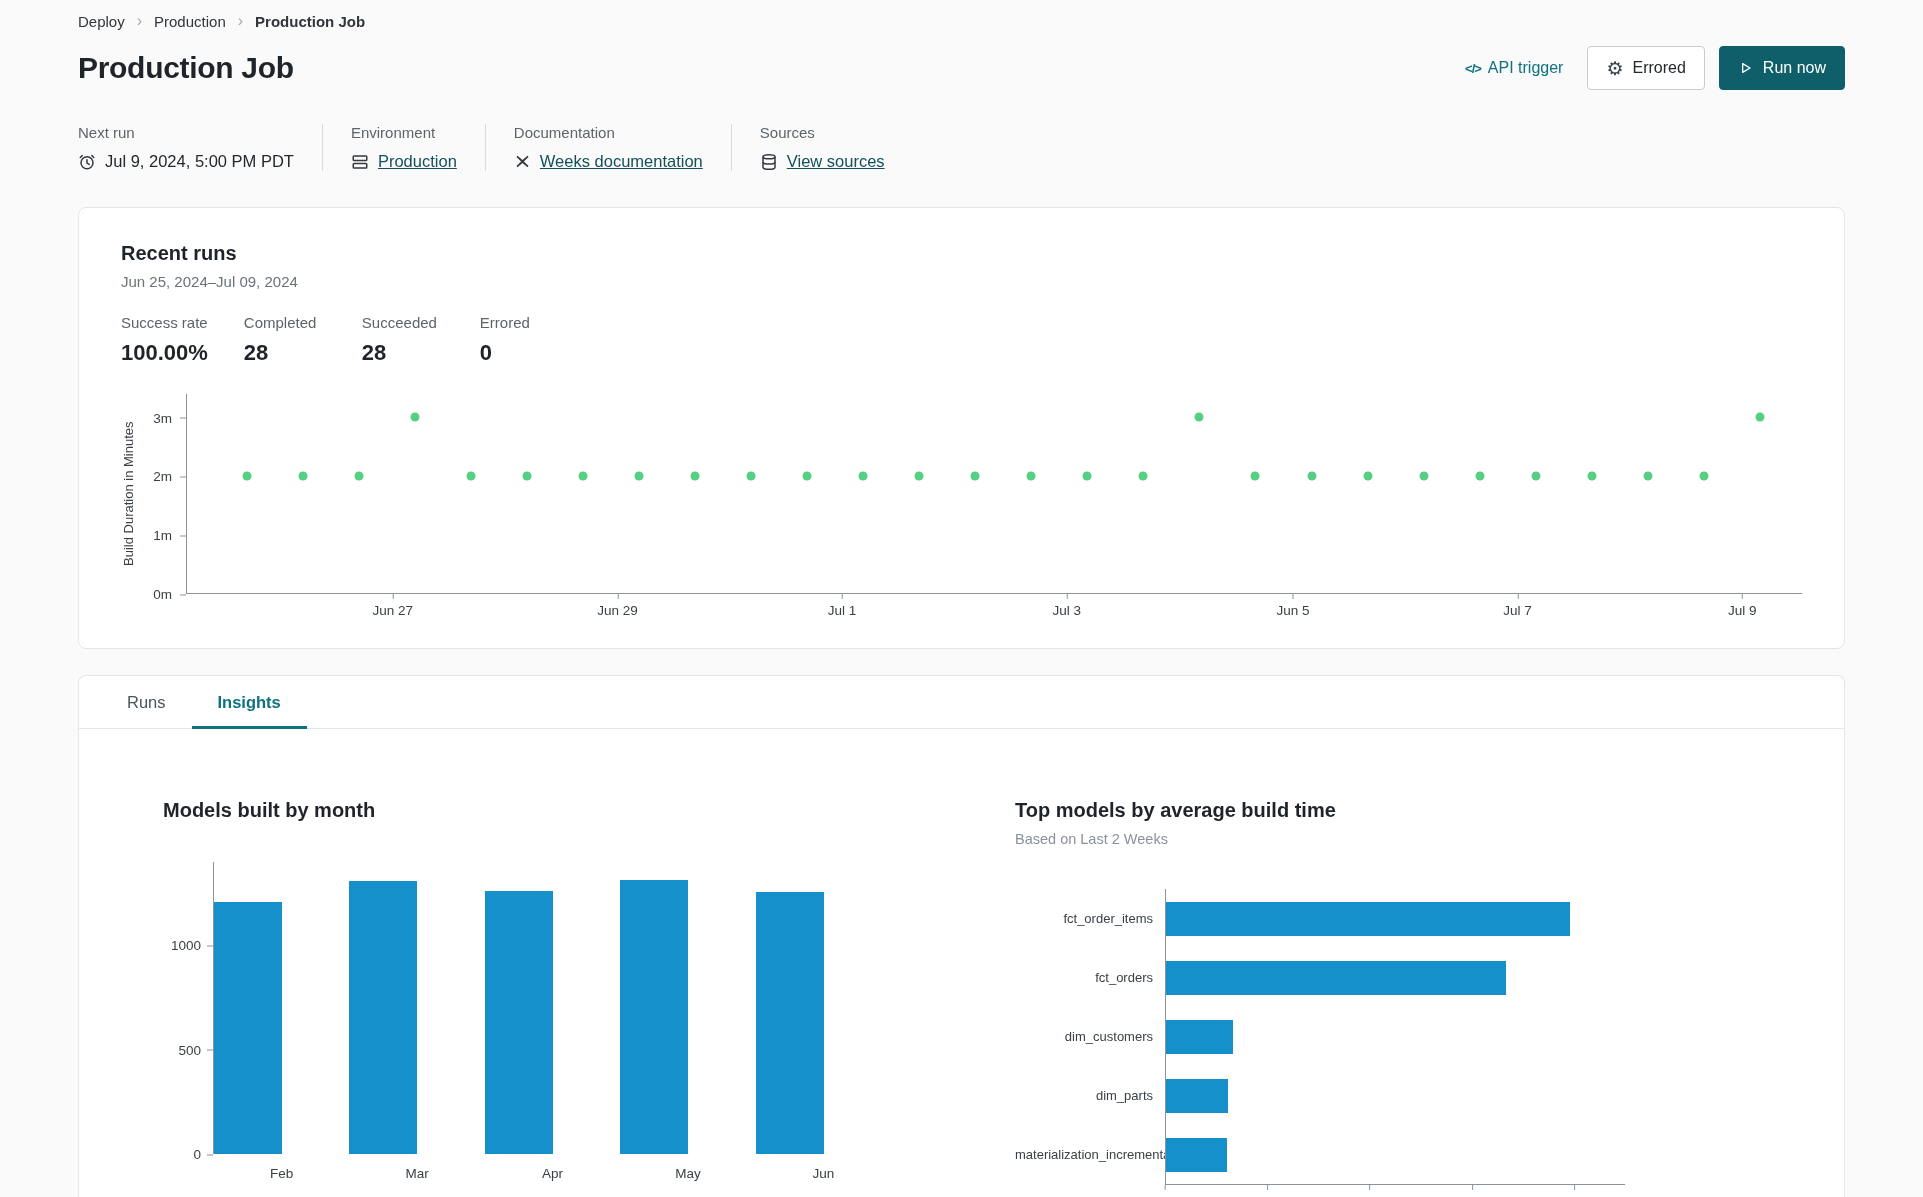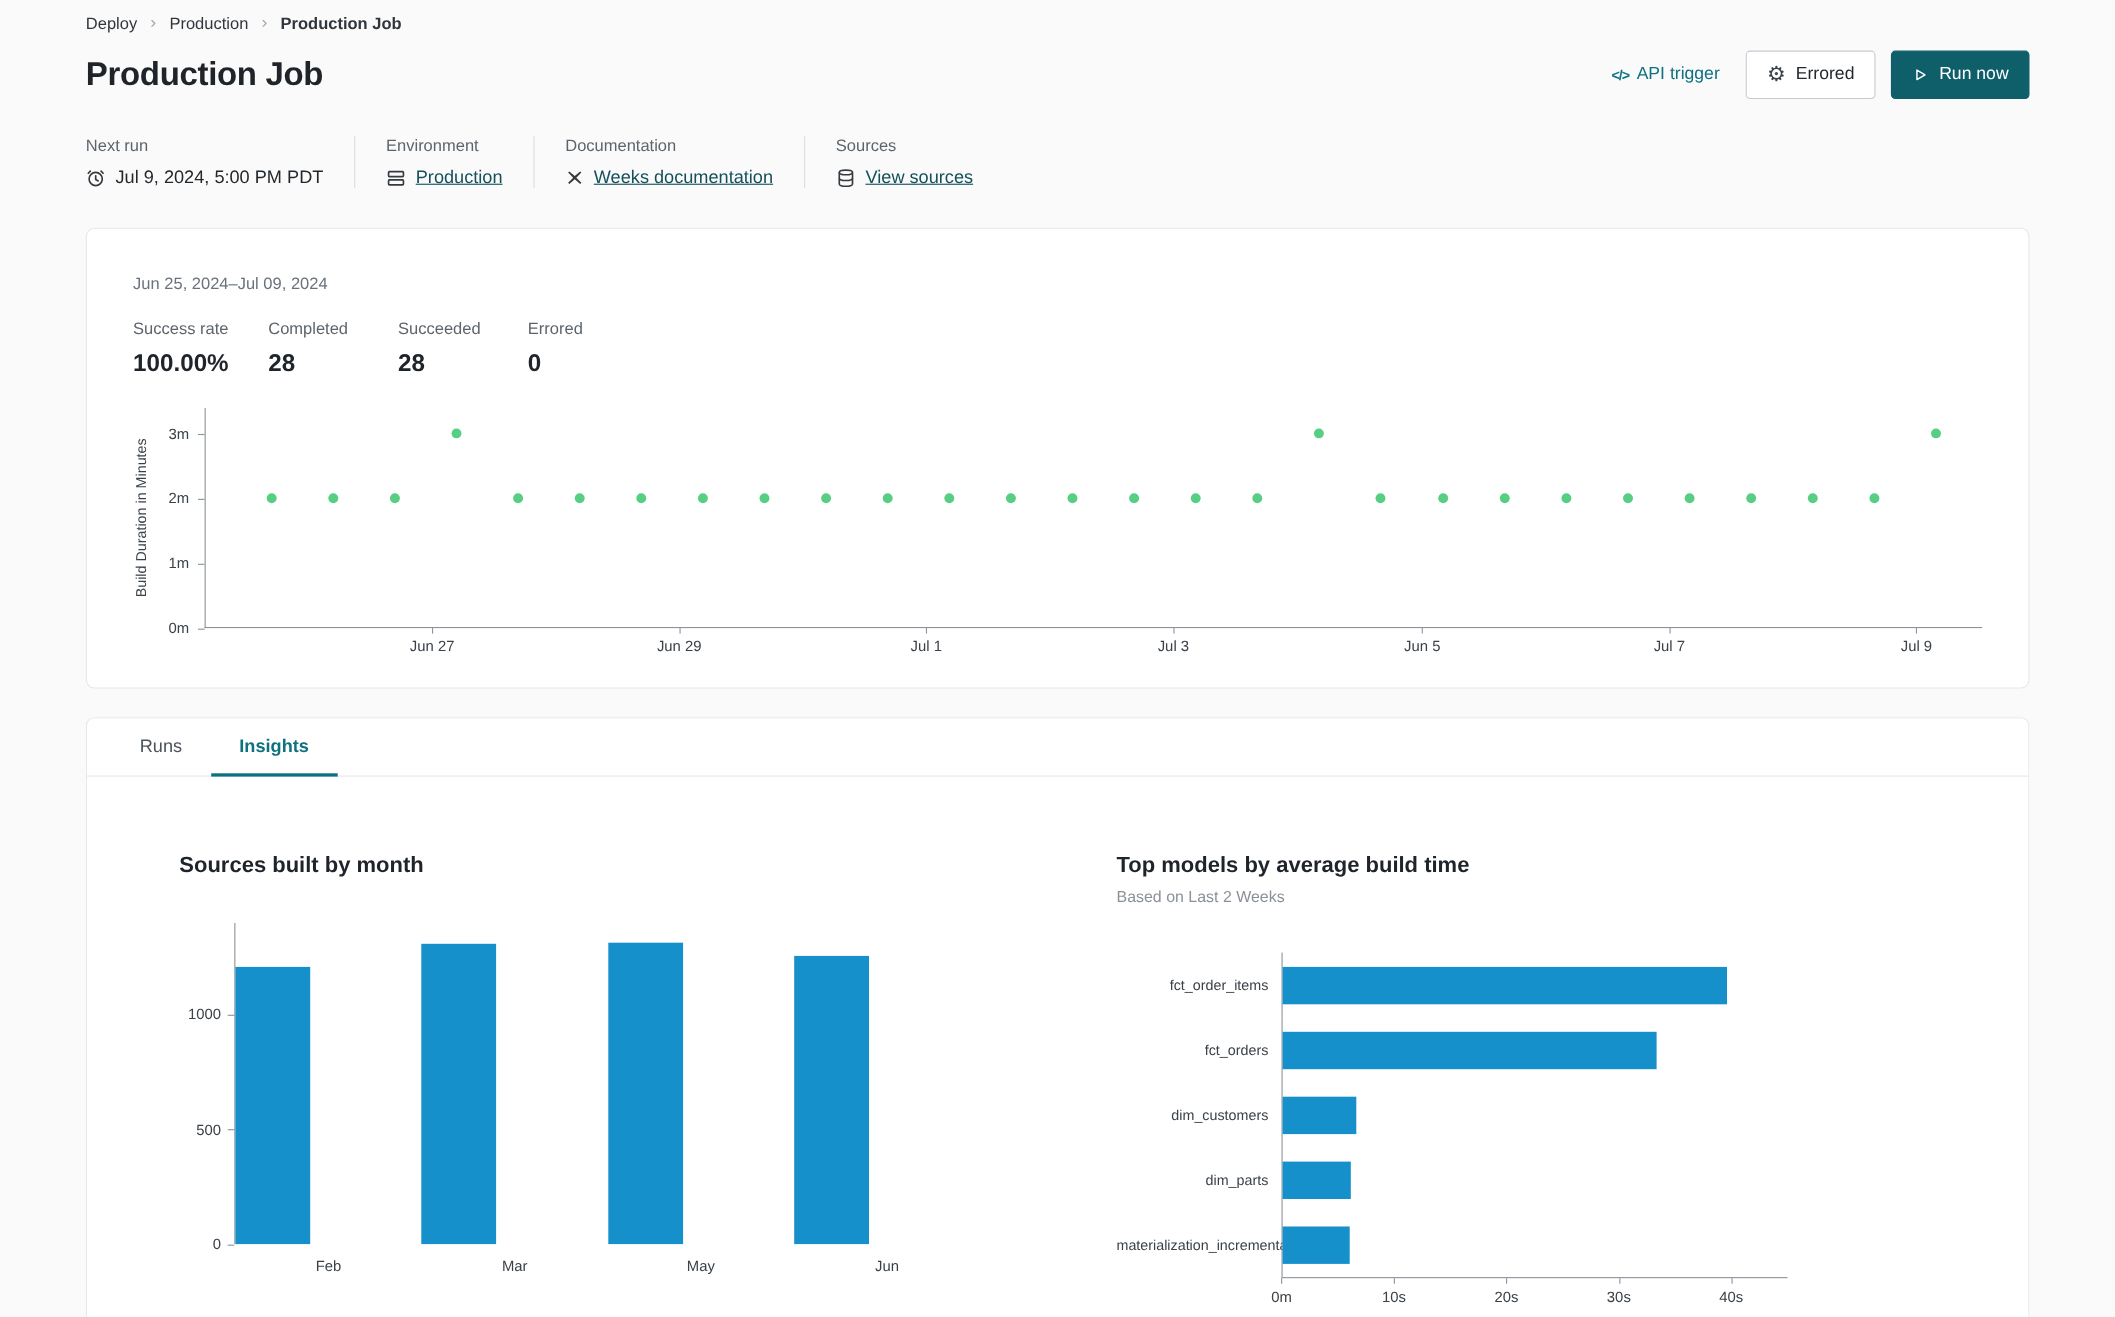--- a/index.html
+++ b/index.html
@@ -182,20 +182,21 @@
               <path d="M4 5v14c0 1.6 3.6 2.8 8 2.8s8-1.2 8-2.8V5"></path>
               <path d="M4 12c0 1.6 3.6 2.8 8 2.8s8-1.2 8-2.8"></path>
             </svg>
         </span>
         <a class="inline-link">View sources</a>
       </div>
     </div>
   </section>
 
   <section class="card recent-runs">
+    <div class="card-title">Recent runs</div>
     <div class="date-range">Jun 25, 2024–Jul 09, 2024</div>
     <div class="stats">
       <div class="stat">
         <div class="stat-label">Success rate</div>
         <div class="stat-value">100.00%</div>
       </div>
       <div class="stat">
         <div class="stat-label">Completed</div>
         <div class="stat-value">28</div>
       </div>
@@ -261,35 +262,39 @@
     </div>
   </section>
 
   <section class="card tabs-card">
     <div class="tabbar">
       <div class="tab">Runs</div>
       <div class="tab active">Insights</div>
     </div>
     <div class="insights">
       <div class="insight-left">
-        <div class="chart-title">Sources built by month</div>
+        <div class="chart-title">Models built by month</div>
         <div class="bc-chart">
           <div class="bc-yaxis">
               <div class="bc-ytick" style="bottom: 0%;">0</div>
               <div class="bc-ytick" style="bottom: 35.71%;">500</div>
               <div class="bc-ytick" style="bottom: 71.43%;">1000</div>
             </div>
           <div class="bc-plot">
               <div class="bc-slot">
                 <div class="bc-bar" style="height: 86.43%; background: rgb(21, 144, 202);"></div>
                 <div class="bc-cat">Feb</div>
               </div>
               <div class="bc-slot">
                 <div class="bc-bar" style="height: 93.57%; background: rgb(21, 144, 202);"></div>
                 <div class="bc-cat">Mar</div>
+              </div>
+              <div class="bc-slot">
+                <div class="bc-bar" style="height: 90%; background: rgb(21, 144, 202);"></div>
+                <div class="bc-cat">Apr</div>
               </div>
               <div class="bc-slot">
                 <div class="bc-bar" style="height: 93.93%; background: rgb(21, 144, 202);"></div>
                 <div class="bc-cat">May</div>
               </div>
               <div class="bc-slot">
                 <div class="bc-bar" style="height: 89.64%; background: rgb(21, 144, 202);"></div>
                 <div class="bc-cat">Jun</div>
               </div>
             </div>

